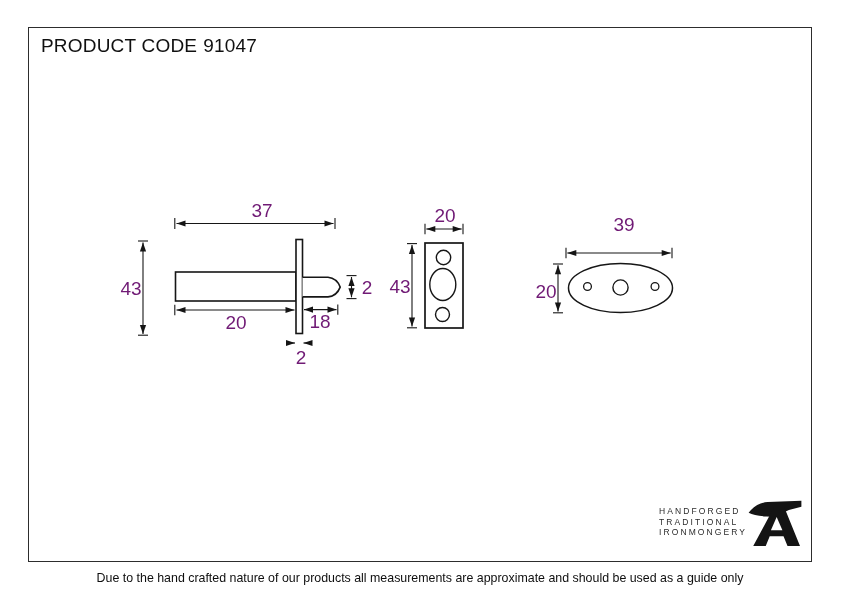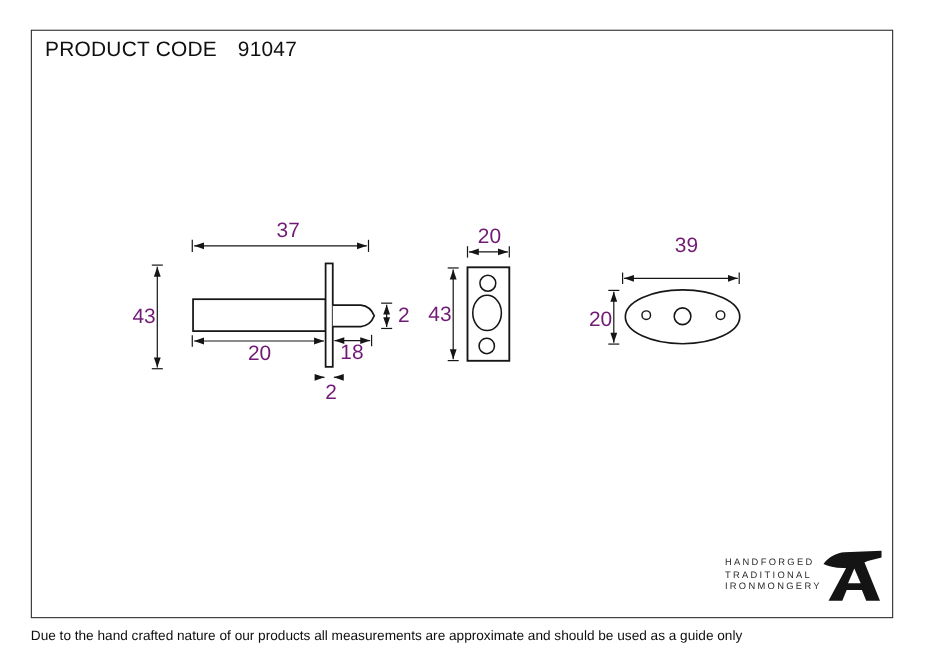--- a/index.html
+++ b/index.html
@@ -7,35 +7,35 @@
     width:842px;height:596px;position:relative;overflow:hidden;
     background:#ffffff;color:#141414;
     font-family:"Liberation Sans","DejaVu Sans",sans-serif;
   }
   .frame{
     position:absolute;left:28px;top:27px;width:782px;height:533px;
     border:1.5px solid #2d2d2d;background:#ffffff;
   }
   .title{
     position:absolute;left:41px;top:36px;font-size:19px;line-height:20px;
-    color:#101010;display:flex;column-gap:19px;letter-spacing:.2px;
+    color:#101010;display:flex;column-gap:6px;letter-spacing:.2px;
   }
   svg.lines{position:absolute;left:0;top:0;}
   .dim-label{
     position:absolute;transform:translate(-50%,-50%);
     font-size:19px;color:#701a75;white-space:nowrap;line-height:1;
   }
   .brand-text{
     position:absolute;left:659px;top:506px;
     font-family:Liberation Sans, sans-serif;
     font-size:8.5px;letter-spacing:2.1px;line-height:10.6px;color:#2b2b2b;
   }
   .anvil{position:absolute;left:747px;top:497px;}
   .disclaimer{
-    position:absolute;left:28px;top:571px;width:784px;
+    position:absolute;left:28px;top:571px;width:784px;text-align:center;
     font-size:12.4px;color:#0e0e0e;
   }
 </style>
 </head>
 <body>
 
 <div class="frame"></div>
 
 <div class="title">
   <span>PRODUCT CODE</span>

